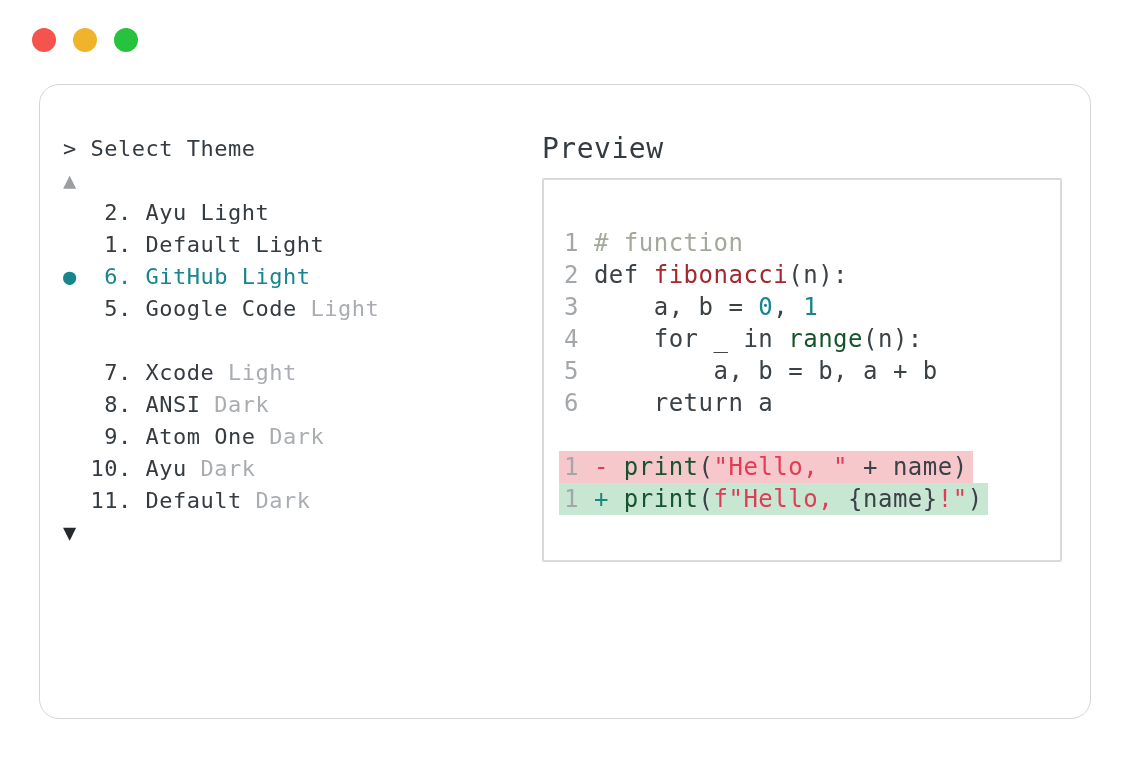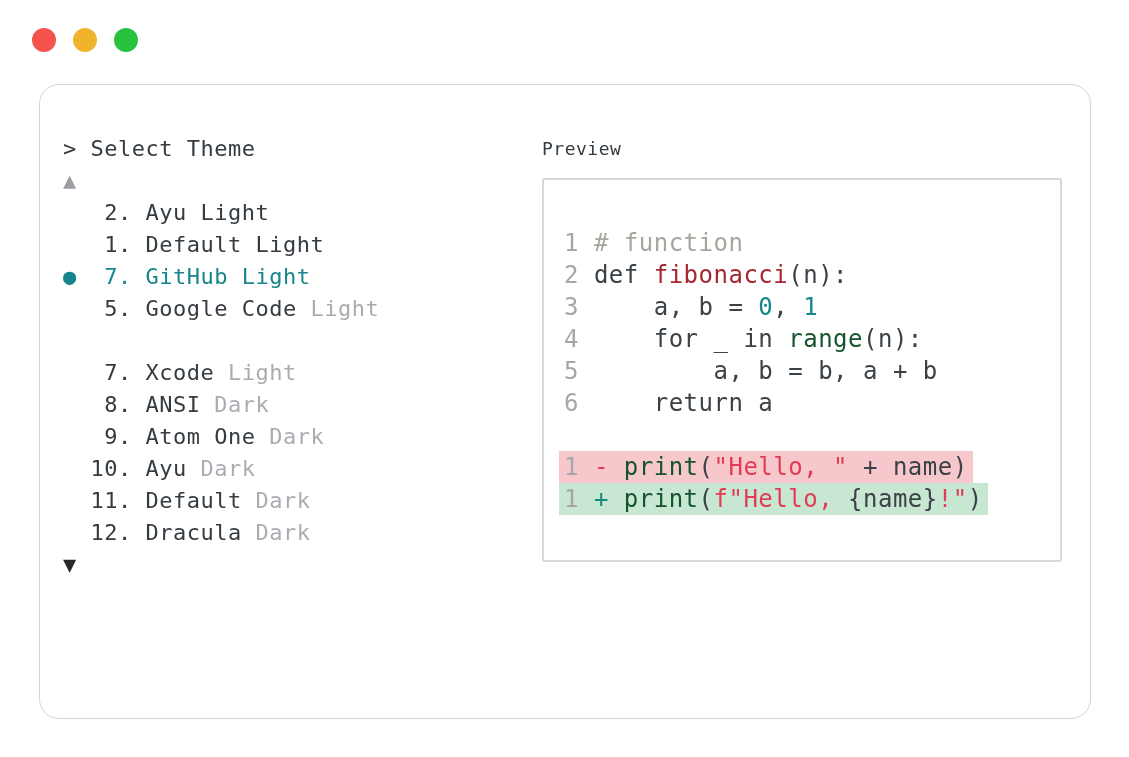--- a/index.html
+++ b/index.html
@@ -20,21 +20,21 @@
   .arrow-up   { color:#9b9fa3; }
   .arrow-down { color:#26292c; }
   .muted  { color:#a9adb2; }
   .teal   { color:#17858c; }
   .bullet-slot { color:#17858c; }
 
   .hint { position:absolute; left:23px; top:558px; height:32px; line-height:32px;
           font-size:22px; letter-spacing:0.5px; white-space:pre; color:#a5a7a9; }
 
   .preview-label { position:absolute; left:502px; top:48px; height:32px; line-height:32px;
-                   font-size:18px; letter-spacing:0.5px; color:#343b41; white-space:pre; }
+                   font-size:28px; letter-spacing:0.5px; color:#343b41; white-space:pre; }
 
   .preview-box { position:absolute; left:502px; top:93px; width:520px; height:384px;
                  background:#ffffff; border:2px solid #d9d9d9; border-radius:2px; }
 
   .code-area { position:absolute; left:20px; top:47px; right:8px; }
   .code-row { height:32px; line-height:32px; font-size:24px; letter-spacing:0.5px;
               white-space:pre; color:#3a4147; }
 
   .lnum    { color:#a3a7aa; }
   .comment { color:#a3a89c; }
@@ -60,29 +60,28 @@
 </div>
 
 <div class="dialog">
 
   <div class="mono-col">
     <div class="row prompt-row">&gt; Select Theme</div>
     <div class="row arrow-up">▲</div>
     <div id="theme-items">
         <div class="row"><span>  </span><span> 2. Ayu Light</span></div>
         <div class="row"><span>  </span><span> 1. Default Light</span></div>
-        <div class="row"><span class="bullet-slot">● </span><span class="teal"> 7. GitHub Light</span></div>
+        <div class="row"><span class="bullet-slot">● </span><span class="teal"> 6. GitHub Light</span></div>
         <div class="row"><span>  </span><span> 5. Google Code</span><span class="muted"> Light</span></div>
         <div class="row"><span>  </span></div>
         <div class="row"><span>  </span><span> 7. Xcode</span><span class="muted"> Light</span></div>
         <div class="row"><span>  </span><span> 8. ANSI</span><span class="muted"> Dark</span></div>
         <div class="row"><span>  </span><span> 9. Atom One</span><span class="muted"> Dark</span></div>
         <div class="row"><span>  </span><span>10. Ayu</span><span class="muted"> Dark</span></div>
         <div class="row"><span>  </span><span>11. Default</span><span class="muted"> Dark</span></div>
-        <div class="row"><span>  </span><span>12. Dracula</span><span class="muted"> Dark</span></div>
       </div>
     <div class="row arrow-down">▼</div>
   </div>
 
 
   <div class="preview-label">Preview</div>
 
   <div class="preview-box">
     <div class="code-area" id="code-area">
         <div class="code-row"><span class="lnum">1 </span><span class="comment"># function</span></div>

